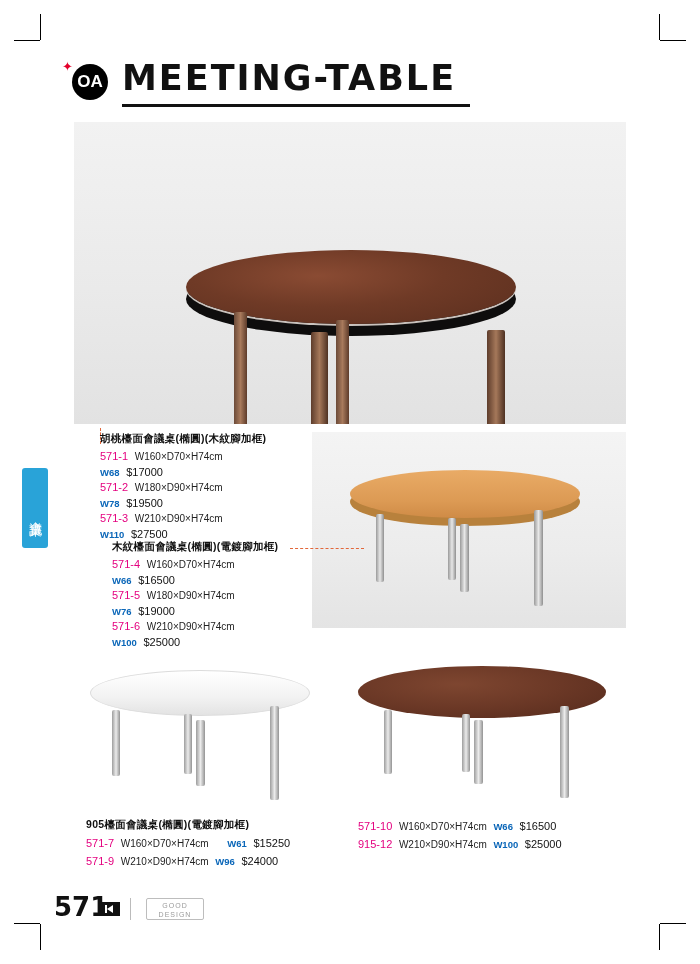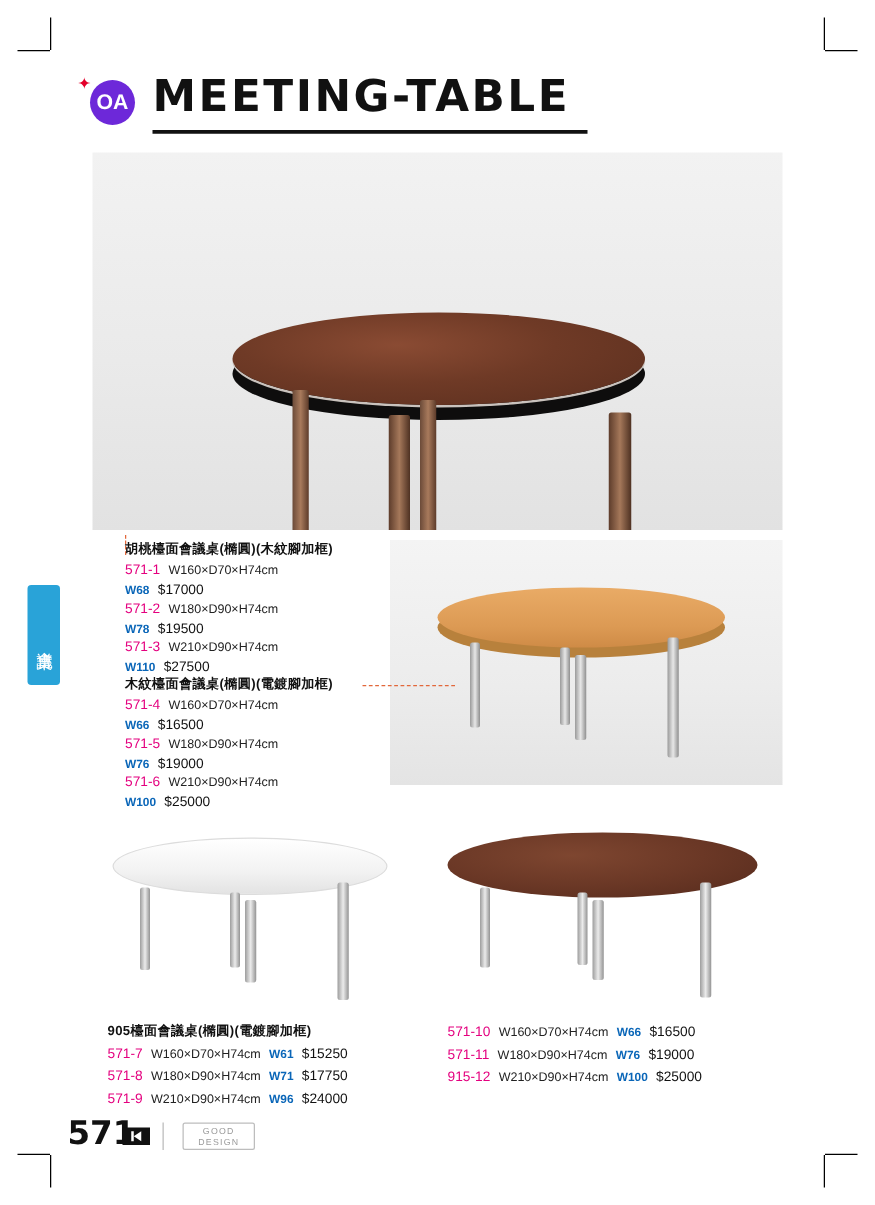--- a/index.html
+++ b/index.html
@@ -34,21 +34,21 @@
   .crop-br .h { right:0; bottom:26px; }
   .crop-br .v { right:26px; bottom:0; }
 
   
   .header {
     position:absolute; left:60px; top:58px; width:420px; height:50px;
   }
   .oa-badge {
     position:absolute; left:12px; top:6px;
     width:36px; height:36px; border-radius:50%;
-    background:#6d28d9;
+    background:#000000;
     color:#fff; font-weight:bold; font-size:17px;
     display:flex; align-items:center; justify-content:center;
     letter-spacing:0px;
   }
   .oa-star {
     position:absolute; left:2px; top:2px; color:#e4002b;
     font-size:13px; line-height:1;
   }
   .title {
     position:absolute; left:62px; top:0px;
@@ -162,21 +162,21 @@
     margin:0 0 3px 0; font-size:10.5px; font-weight:bold; color:#111;
     letter-spacing:0.3px;
   }
   .row { white-space:nowrap; line-height:1.42; }
   .code { color:#e4007f; font-weight:normal; font-size:11px; }
   .dim  { color:#222; font-size:10px; }
   .wcode{ color:#0a66b8; font-weight:bold; font-size:9.5px; }
   .price{ color:#111; font-weight:normal; font-size:11px; }
 
   .spec-a { left:100px; top:432px; }
-  .spec-b { left:100px; top:540px; }
+  .spec-b { left:112px; top:540px; }
   .spec-c { left:86px;  top:818px; }
   .spec-d { left:358px; top:818px; }
 
   .spec-c .row, .spec-d .row { line-height:1.62; }
 
   
   .page-num {
     position:absolute; left:54px; bottom:42px;
     font-size:26px; font-weight:bold; color:#111;
     font-family:"DejaVu Sans", sans-serif;
@@ -321,51 +321,39 @@
     <span class="wcode">W100</span>
     <span class="price" style="margin-left: 4px;">$25000</span>
   </div>
 </div>
 
 <div class="spec spec-c">
   <h4>905檯面會議桌(橢圓)(電鍍腳加框)</h4>
   <div class="row">
     <span class="code">571-7</span>
     <span class="dim" style="margin-left: 4px;">W160×D70×H74cm</span>
-    <span class="wcode" style="margin-left: 4px;">W61</span>
+    <span class="wcode" style="margin-left: 16px;">W61</span>
     <span class="price" style="margin-left: 4px; text-align: center;">$15250</span>
-  </div>
-  <div class="row">
-    <span class="code">571-8</span>
-    <span class="dim" style="margin-left: 4px;">W180×D90×H74cm</span>
-    <span class="wcode" style="margin-left: 4px;">W71</span>
-    <span class="price" style="margin-left: 4px;">$17750</span>
   </div>
   <div class="row">
     <span class="code">571-9</span>
     <span class="dim" style="margin-left: 4px;">W210×D90×H74cm</span>
     <span class="wcode" style="margin-left: 4px;">W96</span>
     <span class="price" style="margin-left: 4px;">$24000</span>
   </div>
 </div>
 
 <div class="spec spec-d">
   <div class="row">
     <span class="code">571-10</span>
     <span class="dim" style="margin-left: 4px;">W160×D70×H74cm</span>
     <span class="wcode" style="margin-left: 4px;">W66</span>
     <span class="price" style="margin-left: 4px;">$16500</span>
   </div>
   <div class="row">
-    <span class="code">571-11</span>
-    <span class="dim" style="margin-left: 4px;">W180×D90×H74cm</span>
-    <span class="wcode" style="margin-left: 4px;">W76</span>
-    <span class="price" style="margin-left: 4px;">$19000</span>
-  </div>
-  <div class="row">
     <span class="code">915-12</span>
     <span class="dim" style="margin-left: 4px;">W210×D90×H74cm</span>
     <span class="wcode" style="margin-left: 4px;">W100</span>
     <span class="price" style="margin-left: 4px;">$25000</span>
   </div>
 </div>
 
 <div class="page-num">571</div>
 <div class="foot-nav">
   <div class="bar"></div>

